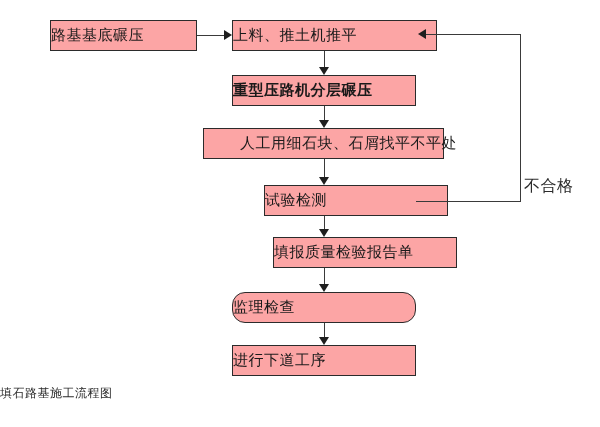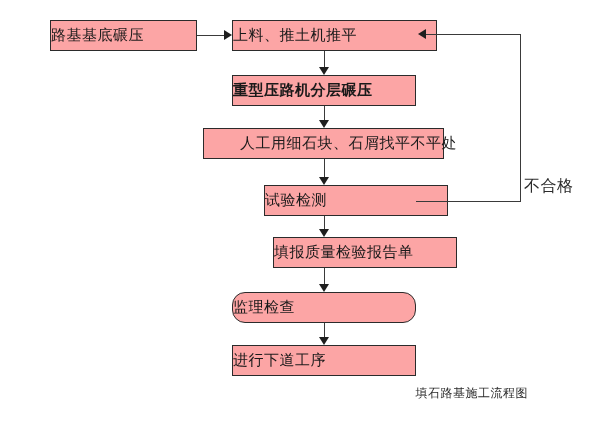--- a/index.html
+++ b/index.html
@@ -83,21 +83,21 @@
     font-size: 16px;
     color: #2b2b2b;
     white-space: nowrap;
     letter-spacing: 0.5px;
   }
   .caption {
     position: absolute;
     left: 0;
     top: 385px;
     width: 528px;
-    text-align: right;
+    text-align: left;
     font-size: 12px;
     color: #2b2b2b;
     letter-spacing: 0.5px;
   }
 </style>
 </head>
 <body>
 
 <div id="canvas">
 

